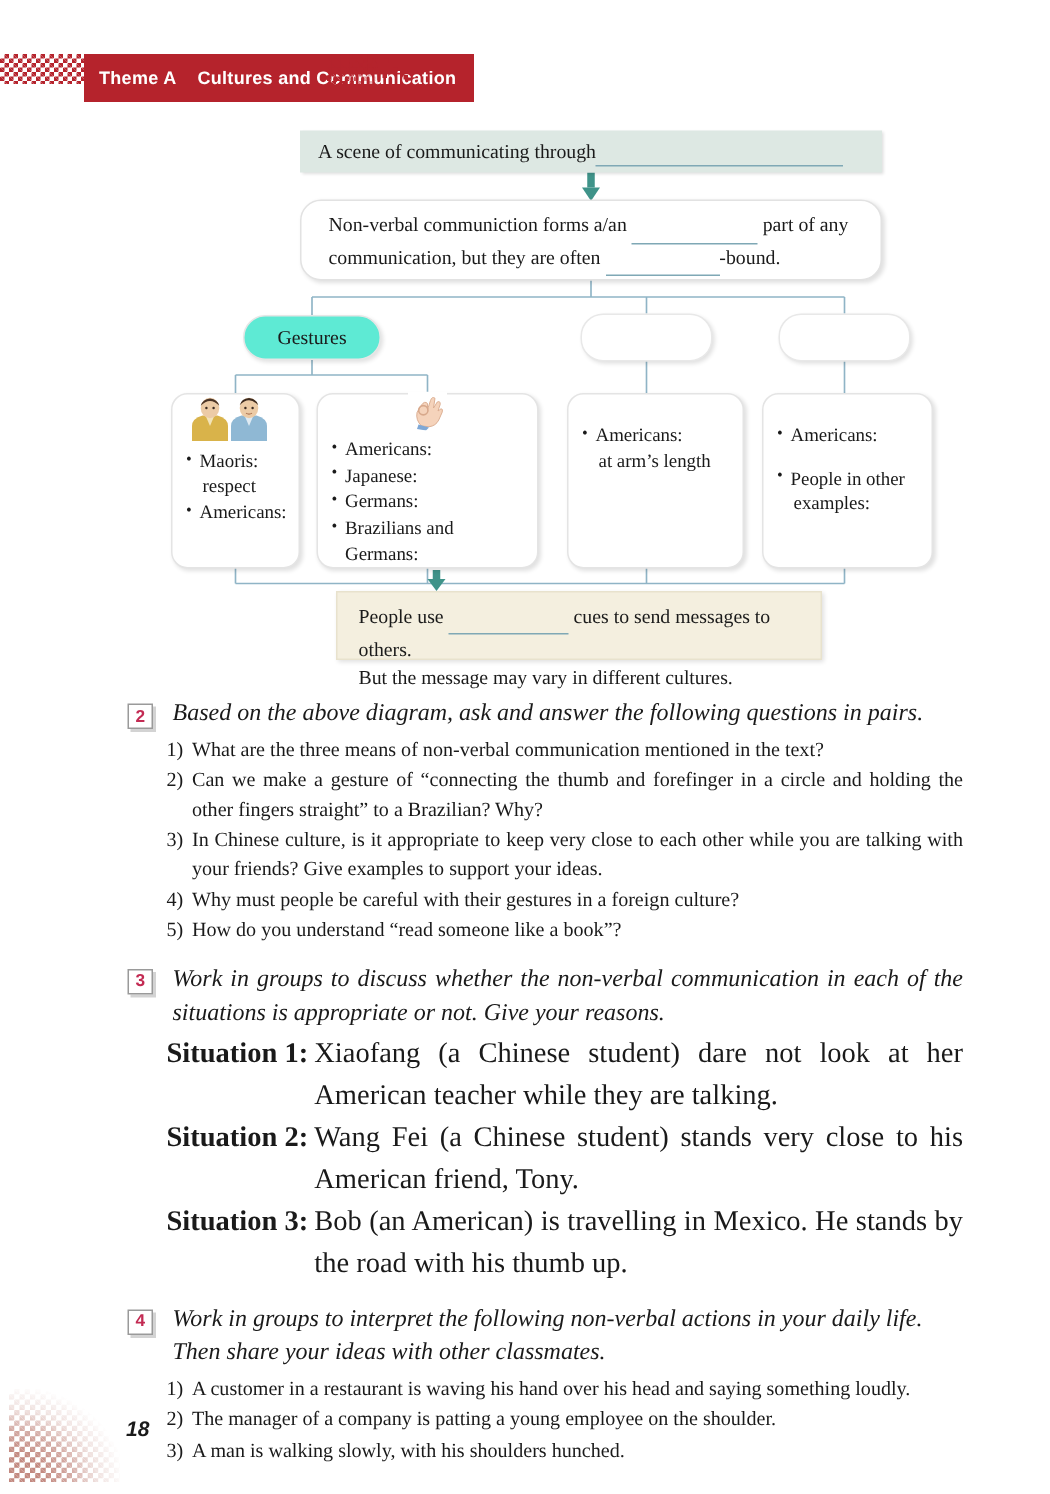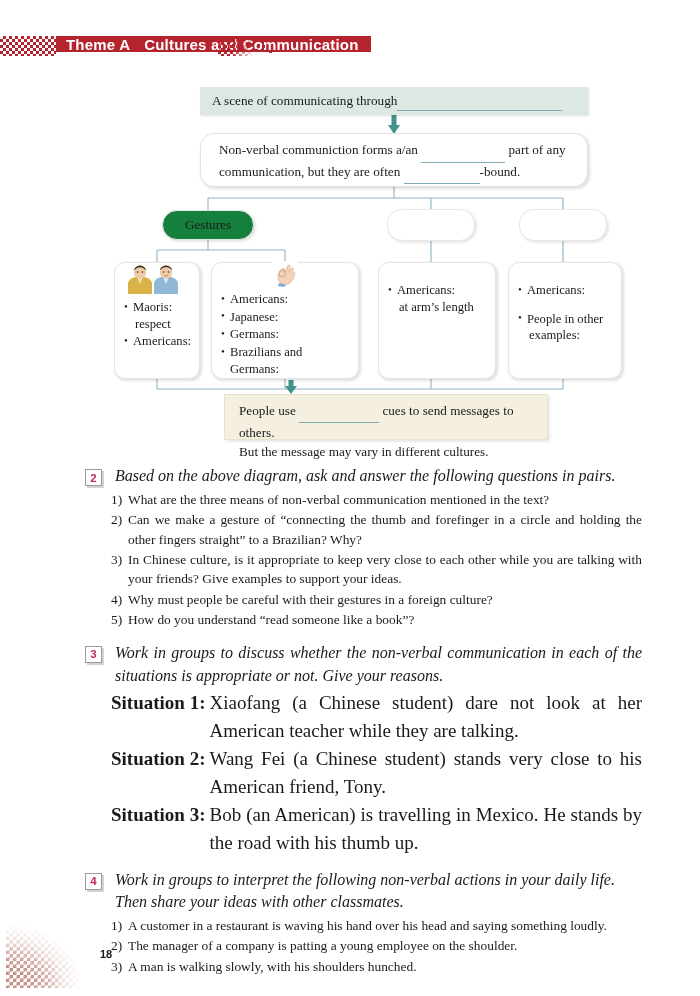--- a/index.html
+++ b/index.html
@@ -33,25 +33,25 @@
     background-image:
       linear-gradient(45deg, #b5232c 25%, transparent 25%, transparent 75%, #b5232c 75%),
       linear-gradient(45deg, #b5232c 25%, transparent 25%, transparent 75%, #b5232c 75%);
     background-size: 6px 6px;
     background-position: 0 0, 3px 3px;
   }
   .header-bar {
     position: absolute;
     left: 56px;
     top: 0;
-    height: 16px;
+    height: 32px;
     background: #b5232c;
     color: #ffffff;
     font-family: "Liberation Sans", sans-serif;
-    font-size: 15px;
+    font-size: 12px;
     font-weight: bold;
     display: flex;
     align-items: center;
     padding: 0 12px 0 10px;
     letter-spacing: 0.2px;
     white-space: nowrap;
   }
   .header-theme { margin-right: 14px; }
   .checker-right {
     position: absolute;
@@ -108,21 +108,21 @@
     width: 388px; height: 54px;
     background: #ffffff;
     border: 1px solid #e2e2e2;
     border-radius: 14px;
     padding: 7px 14px 0 18px;
     box-shadow: 1.5px 1.5px 3px rgba(0,0,0,0.12);
   }
   .node-gestures {
     left: 162px; top: 132px;
     width: 92px; height: 30px;
-    background: #15803d;
+    background: #5eead4;
     border: 1px solid #e6e6e6;
     border-radius: 15px;
     display: flex;
     align-items: center;
     justify-content: center;
     box-shadow: 1.5px 1.5px 3px rgba(0,0,0,0.12);
   }
   .node-blank2 {
     left: 387px; top: 131px;
     width: 88px; height: 32px;
@@ -285,25 +285,26 @@
       linear-gradient(45deg, #b8756a 25%, transparent 25%, transparent 75%, #b8756a 75%),
       linear-gradient(45deg, #b8756a 25%, transparent 25%, transparent 75%, #b8756a 75%);
     background-size: 7px 7px;
     background-position: 0 0, 3.5px 3.5px;
     opacity: 0.85;
     -webkit-mask-image: radial-gradient(ellipse 110% 110% at 0% 100%, #000 28%, rgba(0,0,0,0.75) 50%, rgba(0,0,0,0.25) 72%, rgba(0,0,0,0) 95%);
     mask-image: radial-gradient(ellipse 110% 110% at 0% 100%, #000 28%, rgba(0,0,0,0.75) 50%, rgba(0,0,0,0.25) 72%, rgba(0,0,0,0) 95%);
   }
   .page-num {
     position: absolute;
-    left: 100px;
+    left: 84px;
     bottom: 36px;
     font-family: "Liberation Sans", sans-serif;
-    font-size: 11px;
+    font-size: 14px;
     font-weight: bold;
+    font-style: italic;
     color: #1a1a1a;
   }
 </style>
 </head>
 <body>
 
 <div class="header-band">
   <div class="checker-left"></div>
   <div class="header-bar">
     <span class="header-theme">Theme A</span>

